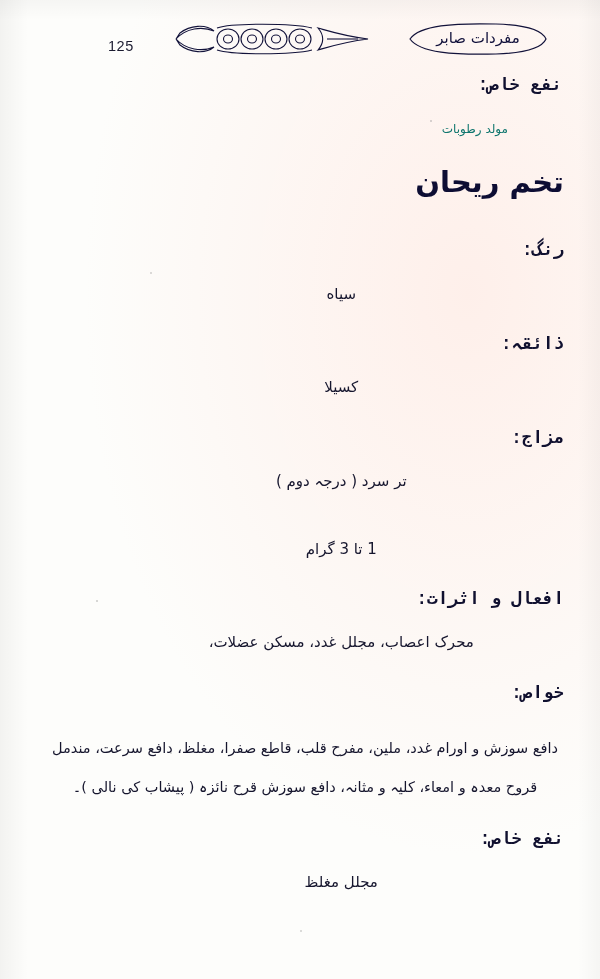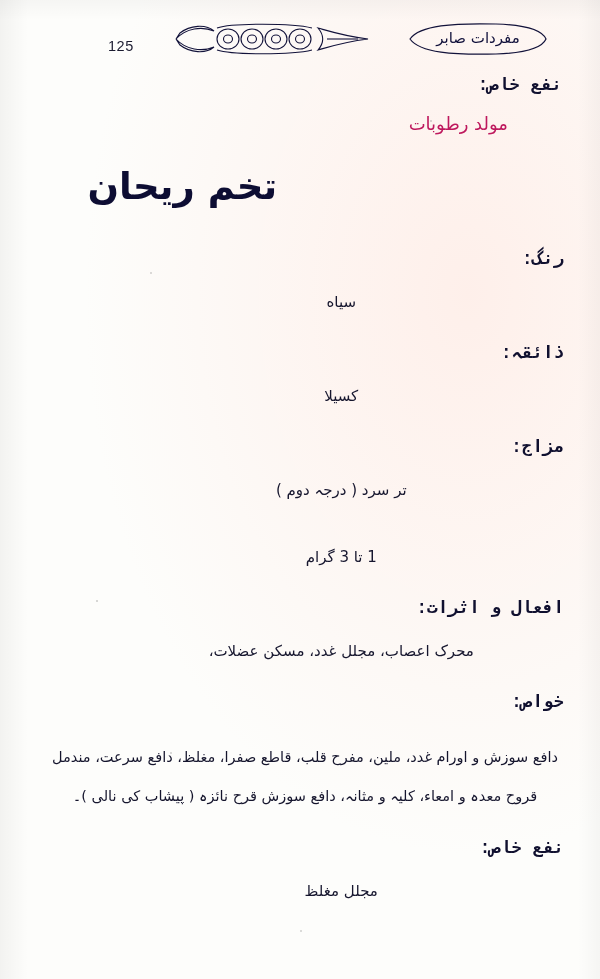--- a/index.html
+++ b/index.html
@@ -88,42 +88,42 @@
   .label {
     font-family: Liberation Mono, monospace;
     font-size: 17.5px;
     font-weight: 700;
     color: #10102f;
     line-height: 1.5;
     letter-spacing: 0.2px;
   }
   .sublabel {
     font-family: "DejaVu Sans", sans-serif;
-    font-size: 18px;
-    color: #be185d;
+    font-size: 12px;
+    color: #0f766e;
     line-height: 1.6;
-    margin-top: 12px;
+    margin-top: 22px;
     margin-right: 56px;
   }
   .value {
     font-family: "DejaVu Sans", sans-serif;
     font-size: 15px;
     color: #16162e;
     line-height: 1.7;
     margin-top: 18px;
     text-align: center;
   }
   .value.center-right { text-align: center; padding-left: 14%; }
 
   .title-big {
     font-family: "DejaVu Sans", sans-serif;
-    font-size: 37px;
+    font-size: 29px;
     font-weight: 700;
     color: #0d0d33;
-    text-align: left;
+    text-align: right;
     margin: 26px 0 0 0;
     padding-left: 8%;
     letter-spacing: 1px;
   }
 
   .para {
     font-family: "DejaVu Sans", sans-serif;
     font-size: 14.5px;
     line-height: 2.0;
     color: #15152d;

